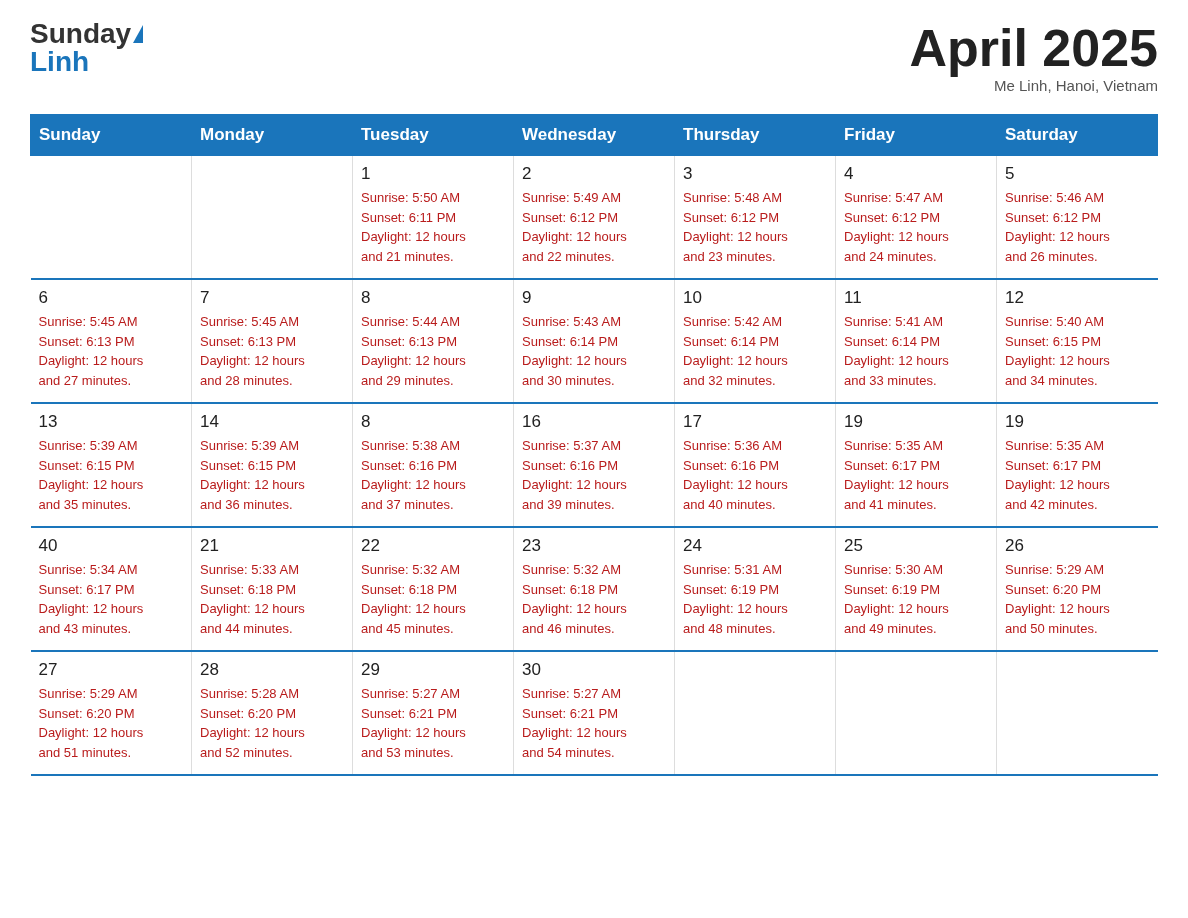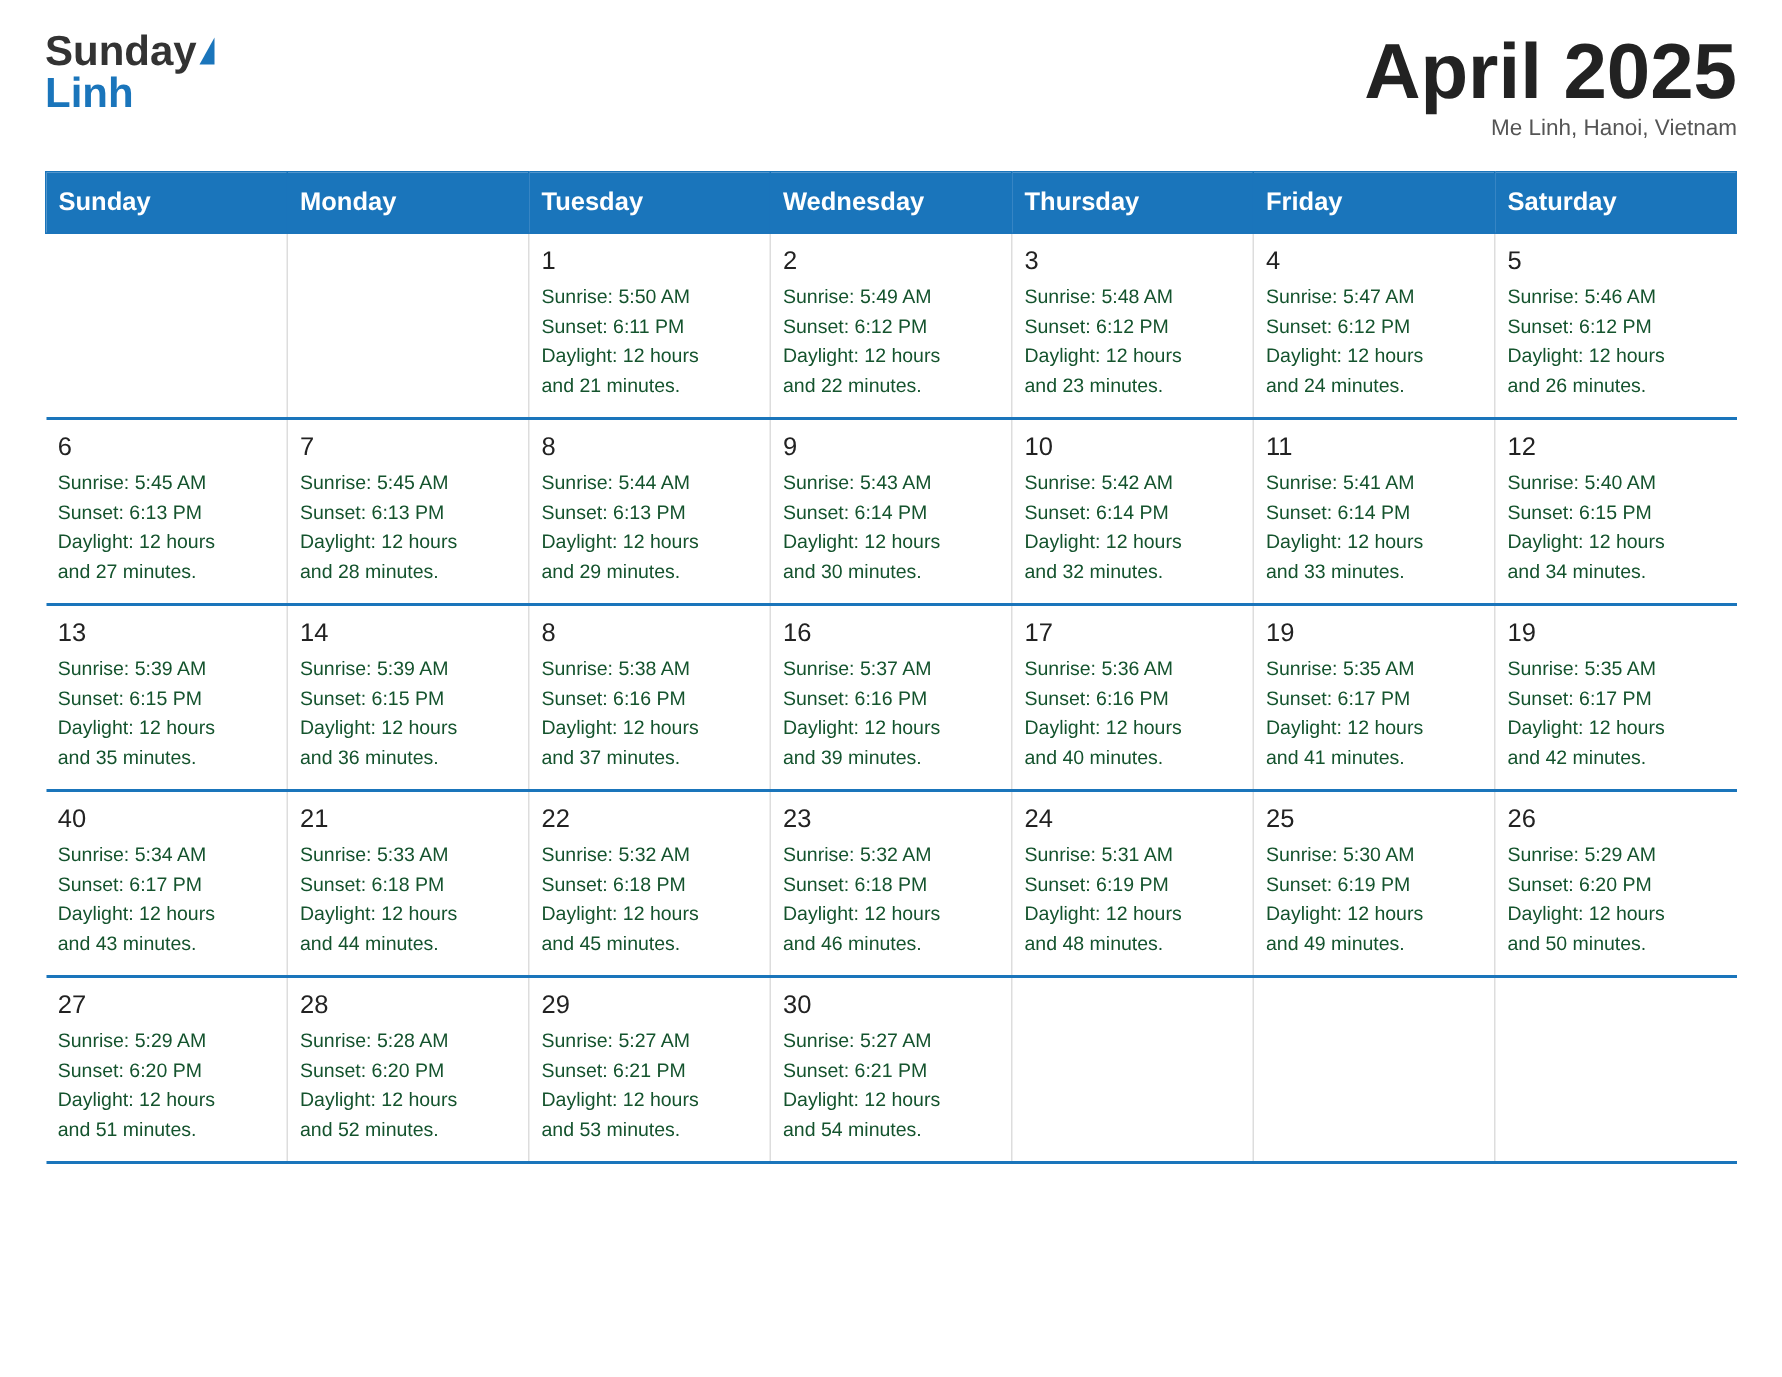--- a/index.html
+++ b/index.html
@@ -79,21 +79,21 @@
     tbody td:last-child {
       border-right: none;
     }
     .day-number {
       font-size: 17px;
       color: #222;
       margin-bottom: 4px;
       display: block;
     }
     .day-info {
-      color: #14532d;
+      color: #b91c1c;
       font-size: 13px;
       line-height: 1.5;
     }
   </style>
 </head>
 <body>
 
 <div class="header">
   <div class="logo">
     <div class="logo-first-line">

